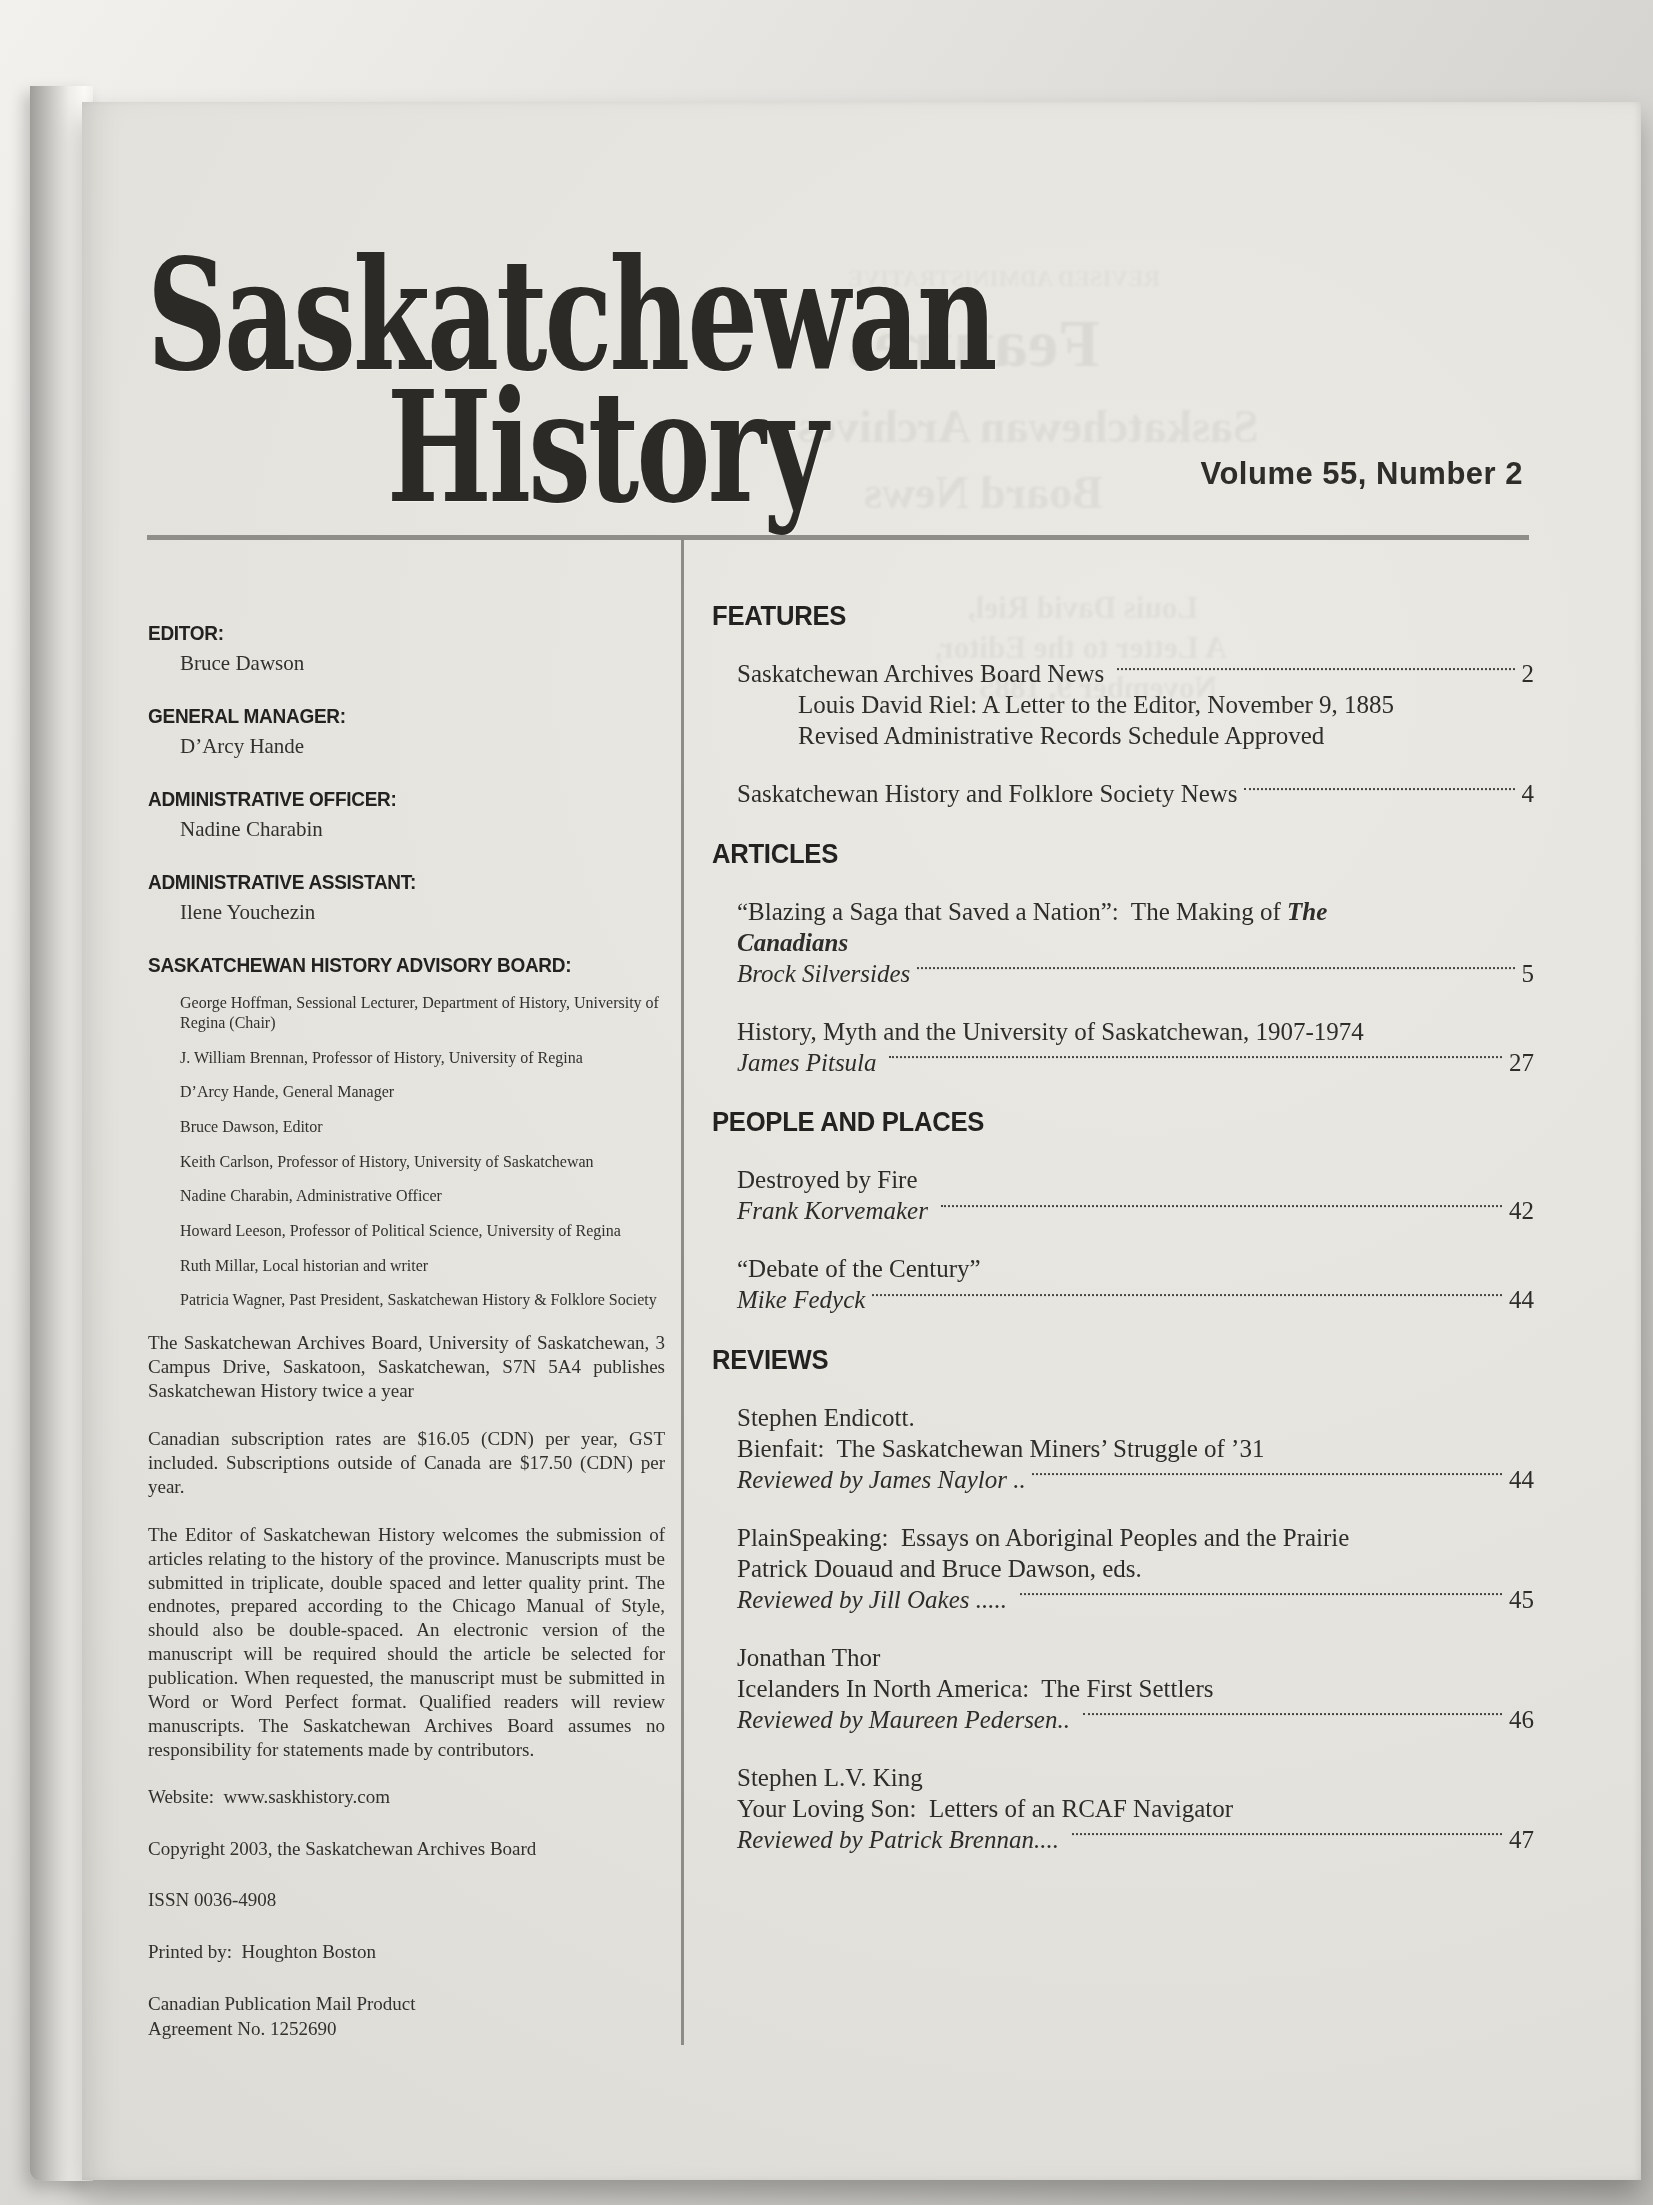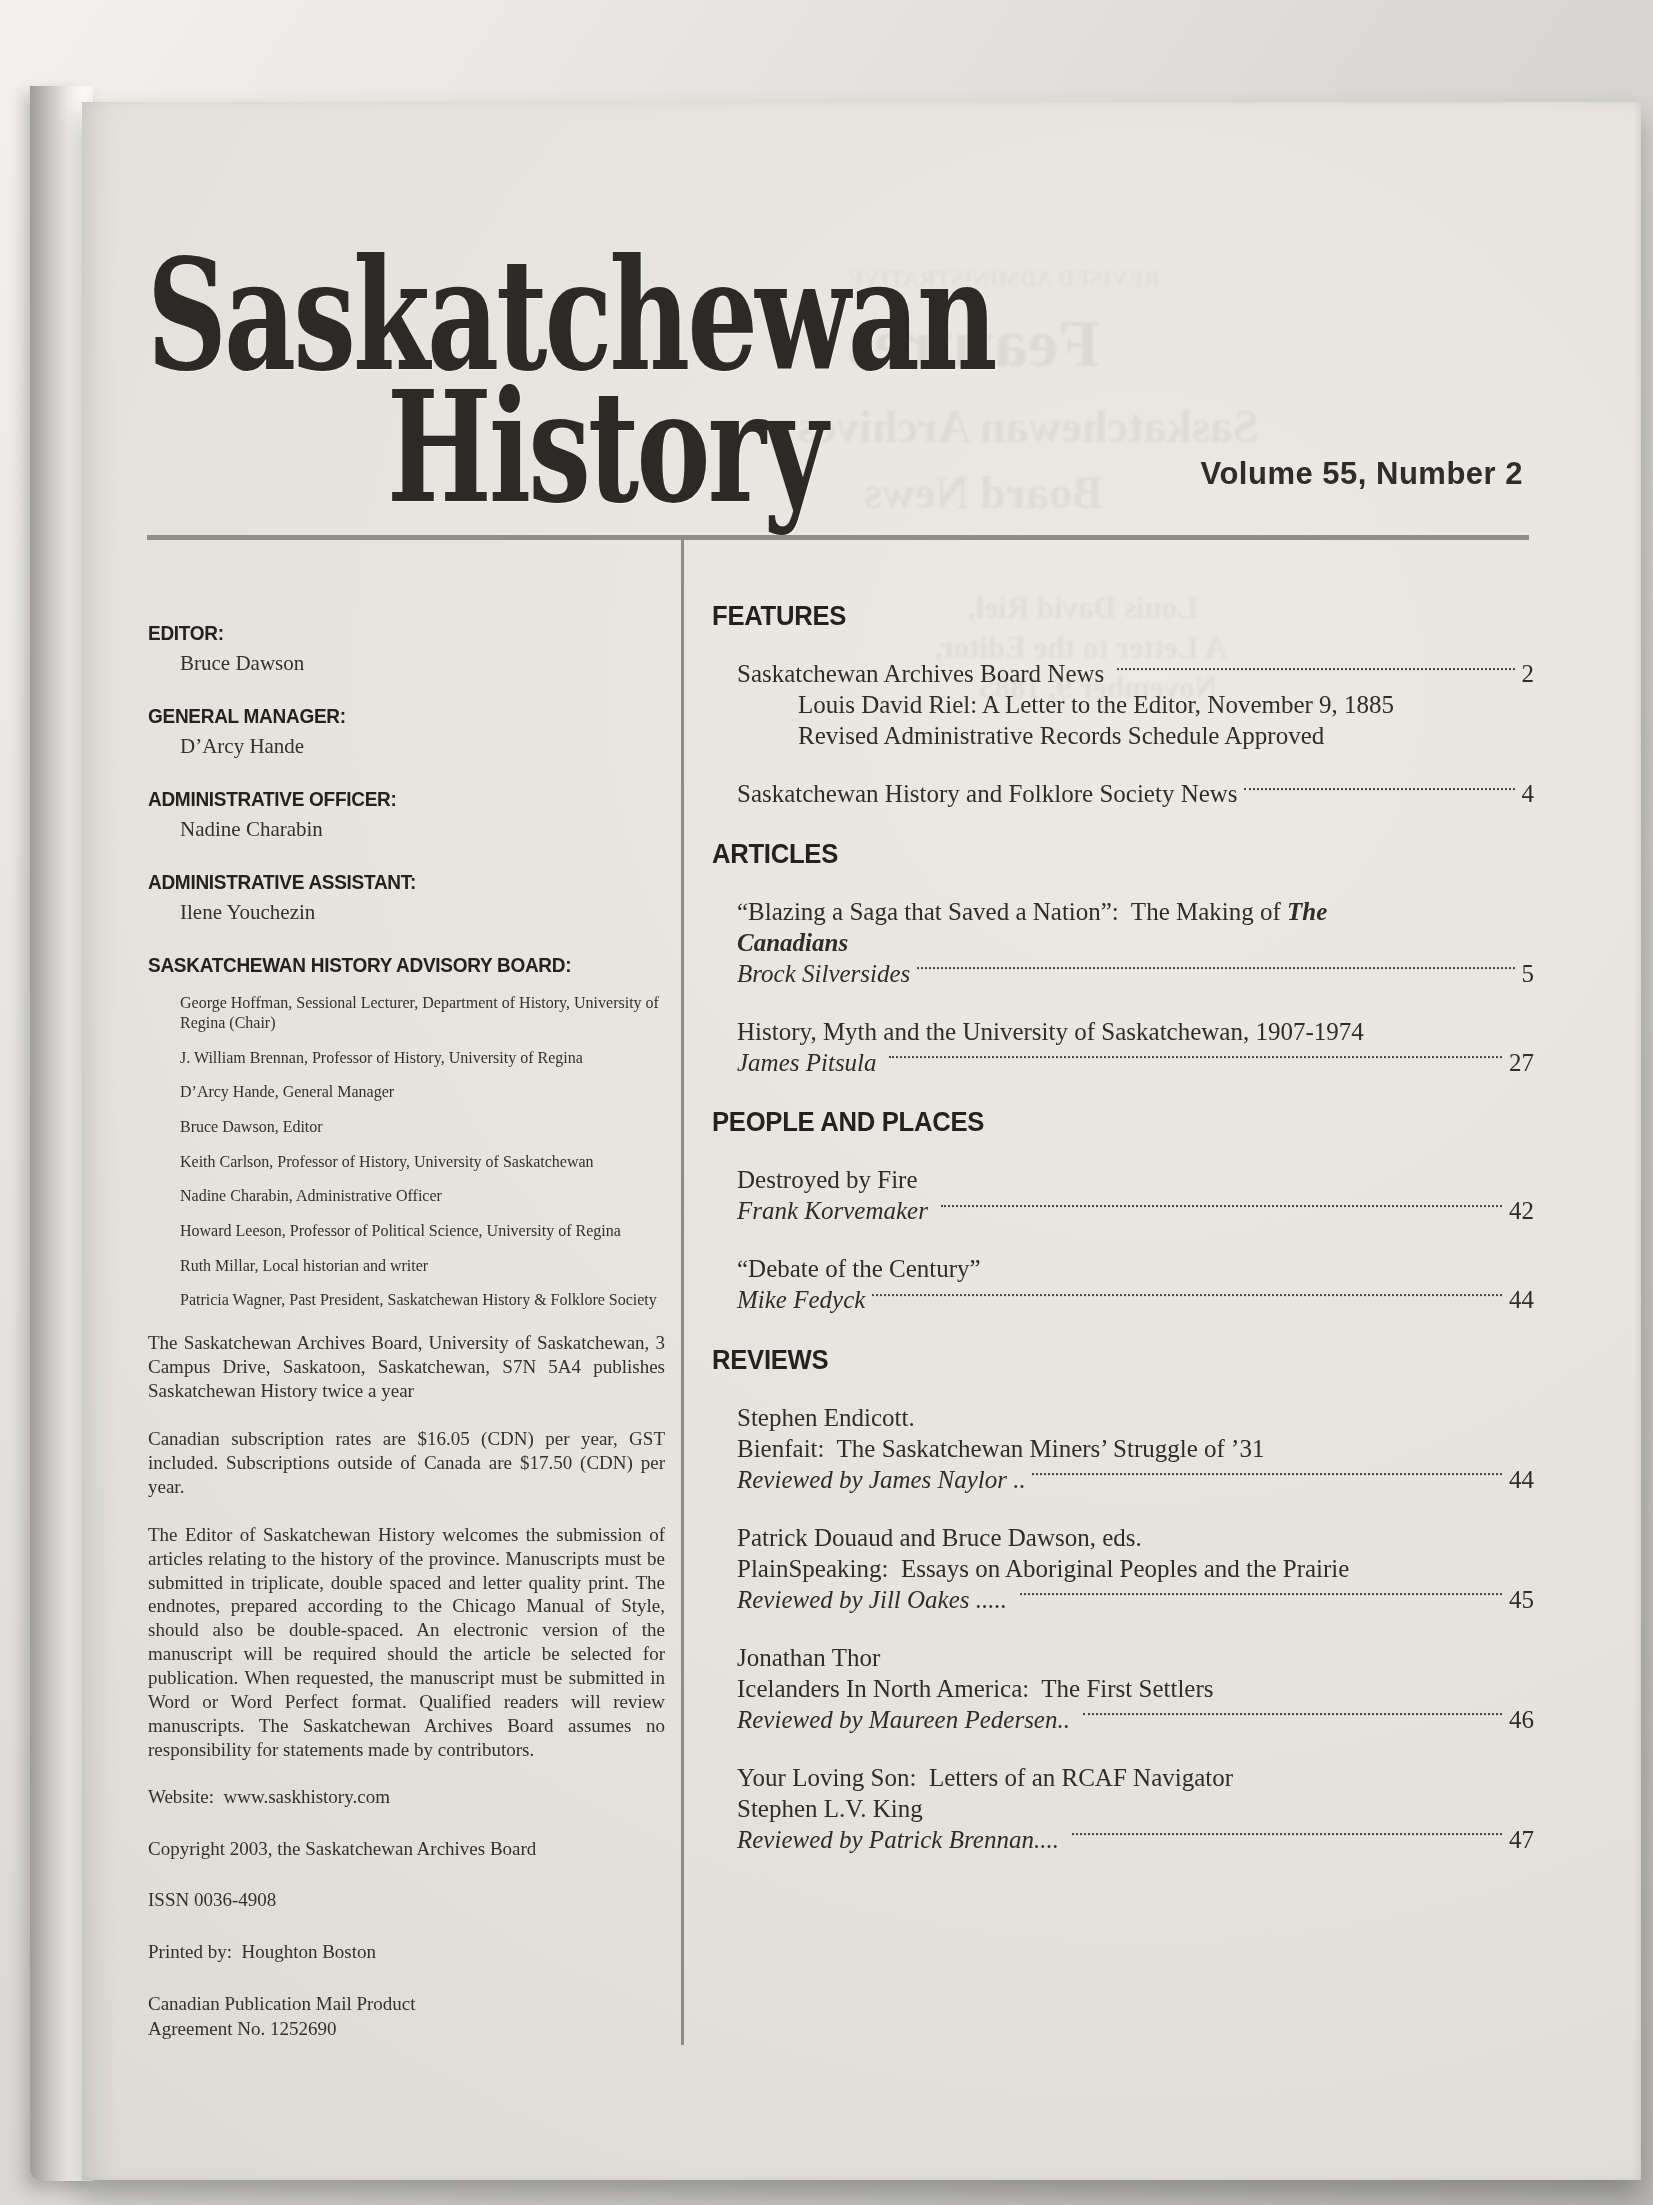--- a/index.html
+++ b/index.html
@@ -225,50 +225,50 @@
                 <span class="seg bold">Bienfait:&nbsp; The Saskatchewan Miners’ Struggle of ’31</span>
               </div>
               <div class="toc-line">
                 <span class="seg italic">Reviewed by James Naylor ..</span>
                 <span class="dots"></span>
                 <span class="pg">44</span>
               </div>
             </div>
             <div class="entry">
               <div class="toc-line">
+                <span class="seg bold">PlainSpeaking:&nbsp; Essays on Aboriginal Peoples and the Prairie</span>
+              </div>
+              <div class="toc-line">
                 <span class="seg plain">Patrick Douaud and Bruce Dawson, eds.</span>
               </div>
               <div class="toc-line">
-                <span class="seg bold">PlainSpeaking:&nbsp; Essays on Aboriginal Peoples and the Prairie</span>
-              </div>
-              <div class="toc-line">
                 <span class="seg italic">Reviewed by Jill Oakes ..... </span>
                 <span class="dots"></span>
                 <span class="pg">45</span>
               </div>
             </div>
             <div class="entry">
               <div class="toc-line">
                 <span class="seg plain">Jonathan Thor</span>
               </div>
               <div class="toc-line">
                 <span class="seg bold">Icelanders In North America:&nbsp; The First Settlers</span>
               </div>
               <div class="toc-line">
                 <span class="seg italic">Reviewed by Maureen Pedersen.. </span>
                 <span class="dots"></span>
                 <span class="pg">46</span>
               </div>
             </div>
             <div class="entry">
               <div class="toc-line">
+                <span class="seg plain">Stephen L.V. King</span>
+              </div>
+              <div class="toc-line">
                 <span class="seg bold">Your Loving Son:&nbsp; Letters of an RCAF Navigator</span>
-              </div>
-              <div class="toc-line">
-                <span class="seg plain">Stephen L.V. King</span>
               </div>
               <div class="toc-line">
                 <span class="seg italic">Reviewed by Patrick Brennan.... </span>
                 <span class="dots"></span>
                 <span class="pg">47</span>
               </div>
             </div>
           </section>
         </main>
     </div>

